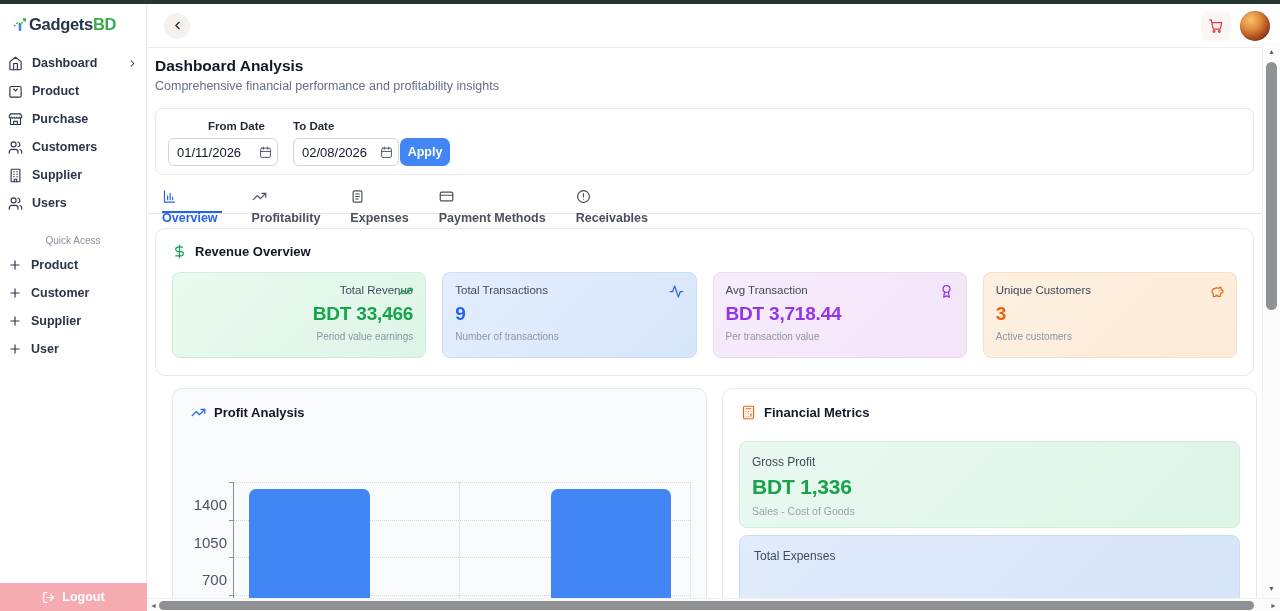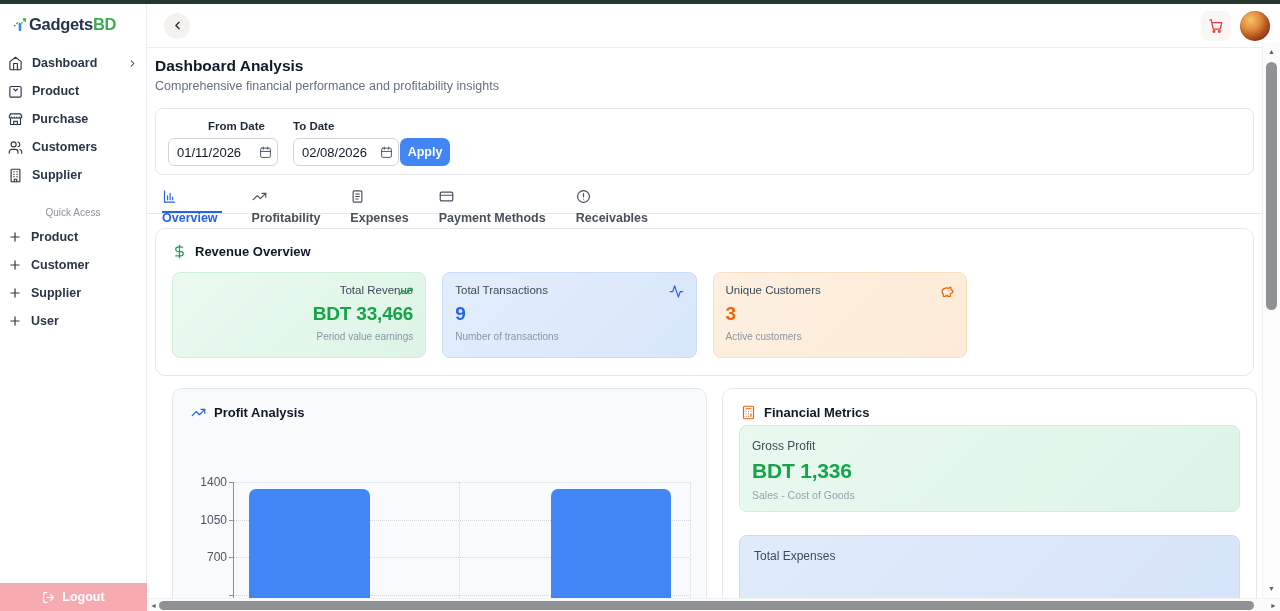--- a/index.html
+++ b/index.html
@@ -58,36 +58,36 @@
   .mc-purple .m-value { color:#9333ea; }
   .mc-orange { background:linear-gradient(135deg,#fdf0e0,#fcebd8); border-color:#f8dfc2; }
   .mc-orange .m-value { color:#e8650c; }
 
   .bottom-card { position:absolute; top:340px; width:535px; height:320px; border:1px solid #e4e7ec; border-radius:10px; }
   .profit-card { left:25px; background:#f8fafb; }
   .metrics-card { left:575px; background:#fff; }
   .card-head { position:absolute; left:18px; top:16px; display:flex; gap:8px; font-size:13px; font-weight:700; color:#101828; }
 
   
-  .ytick { position:absolute; width:42px; left:12px; text-align:right; font-size:12px; color:#4b5563; }
+  .ytick { position:absolute; width:42px; left:12px; text-align:right; font-size:15px; color:#4b5563;margin-top:21px; }
   .yaxis { position:absolute; left:60px; top:93px; width:1px; height:230px; background:#8b919b; }
   .ytickmark { position:absolute; left:56px; width:4px; height:1px; background:#8b919b; }
   .plot { position:absolute; left:61px; top:93px; width:457px; height:230px; }
   .hgrid { position:absolute; left:0; width:100%; border-top:1px dotted #d3d8de; }
   .vgrid { position:absolute; top:0; height:100%; border-left:1px dotted #d3d8de; }
   .bar { position:absolute; height:400px; background:#4285f4; border-radius:7px 7px 0 0; }
   .bar0 { left:15px; width:121px; }
   .bar1 { left:317px; width:120px; }
 
   
   .fin-sub { position:absolute; left:16px; width:501px; height:87px; border-radius:8px; padding:13px 14px; }
   .fin-sub .f-lab { font-size:12px; color:#3f4a5a; }
   .fin-sub .f-val { margin-top:6px; font-size:21px; font-weight:800; letter-spacing:-0.2px; }
   .fin-sub .f-note { margin-top:6px; font-size:10.5px; color:#98a2b3; }
-  .fs-green { top:36px; background:linear-gradient(135deg,#e9f9ef,#def4e8); border:1px solid #cdeeda;padding-left:12px; }
+  .fs-green { top:52px; background:linear-gradient(135deg,#e9f9ef,#def4e8); border:1px solid #cdeeda;padding-left:12px; }
   .fs-green .f-val { color:#16a34a; }
   .fs-blue { top:146px; background:linear-gradient(135deg,#e0ebfb,#d6e4f9); border:1px solid #c9dcf6; }
   .fs-blue .f-val { color:#2563eb;margin-top:40px; }
 
   
   .vscroll { position:absolute; left:1262px; top:42px; width:18px; height:556px; background:#fcfcfc; border-left:1px solid #f1f1f1; }
   .vthumb { position:absolute; left:3px; top:20px; width:11px; height:248px; background:#8f9194; border-radius:6px; }
   .hscroll { position:absolute; left:147px; top:598px; width:1133px; height:13px; background:#fbfbfb; border-top:1px solid #f1f1f1; }
   .hthumb { position:absolute; left:12px; top:2px; width:1095px; height:9px; background:#8f9194; border-radius:5px; }
   .sb-arrow { position:absolute; font-size:7px; color:#606060; line-height:1; }
@@ -157,20 +157,31 @@
       </div>
       <div class="nav-item">
         <span>
             <svg width="15" height="15" viewBox="0 0 24 24" fill="none" stroke="#2b3546" stroke-width="1.8" stroke-linecap="round" stroke-linejoin="round">
               <rect x="5" y="2" width="14" height="20" rx="1"></rect>
               <path d="M9 6h1M14 6h1M9 10h1M14 10h1M9 14h1M14 14h1"></path>
               <path d="M10 22v-4h4v4"></path>
             </svg>
           </span>
         <span>Supplier</span>
+      </div>
+      <div class="nav-item">
+        <span>
+            <svg width="15" height="15" viewBox="0 0 24 24" fill="none" stroke="#2b3546" stroke-width="1.8" stroke-linecap="round" stroke-linejoin="round">
+              <path d="M16 21v-2a4 4 0 0 0-4-4H6a4 4 0 0 0-4 4v2"></path>
+              <circle cx="9" cy="7" r="4"></circle>
+              <path d="M22 21v-2a4 4 0 0 0-3-3.87"></path>
+              <path d="M16 3.13a4 4 0 0 1 0 7.75"></path>
+            </svg>
+          </span>
+        <span>Users</span>
       </div>
     </div>
 
     <div class="qa-label">Quick Acess</div>
 
     <div>
       <div class="nav-item">
         <span>
             <svg width="14" height="14" viewBox="0 0 24 24" fill="none" stroke="#2b3546" stroke-width="2" stroke-linecap="round">
               <path d="M12 5v14M5 12h14"></path>
@@ -338,20 +349,31 @@
         <div class="metric-card mc-blue">
           <div class="m-title">Total Transactions</div>
           <span class="m-icon">
               <svg width="15" height="15" viewBox="0 0 24 24" fill="none" stroke="#2563eb" stroke-width="2" stroke-linecap="round" stroke-linejoin="round">
                 <path d="M22 12h-4l-3 9L9 3l-3 9H2"></path>
               </svg>
             </span>
           <div class="m-value">9</div>
           <div class="m-sub">Number of transactions</div>
         </div>
+        <div class="metric-card mc-purple">
+          <div class="m-title">Avg Transaction</div>
+          <span class="m-icon">
+              <svg width="15" height="15" viewBox="0 0 24 24" fill="none" stroke="#9333ea" stroke-width="2" stroke-linecap="round" stroke-linejoin="round">
+                <circle cx="12" cy="8" r="5.5"></circle>
+                <path d="M9 13l-1.5 8L12 19l4.5 2L15 13"></path>
+              </svg>
+            </span>
+          <div class="m-value">BDT 3,718.44</div>
+          <div class="m-sub">Per transaction value</div>
+        </div>
         <div class="metric-card mc-orange">
           <div class="m-title">Unique Customers</div>
           <span class="m-icon">
               <svg width="15" height="15" viewBox="0 0 24 24" fill="none" stroke="#e8650c" stroke-width="1.9" stroke-linecap="round" stroke-linejoin="round">
                 <path d="M19 5c-1.5 0-2.8 1.4-3 2-3.5-1.5-11-.3-11 5 0 1.8 0 3 2 4.5V20h4v-2h3v2h4v-4c1-.5 1.7-1 2-2h2v-4h-2c0-1-.5-1.5-1-2V5z"></path>
                 <path d="M16 11h.01"></path>
               </svg>
             </span>
           <div class="m-value">3</div>
           <div class="m-sub">Active customers</div>

